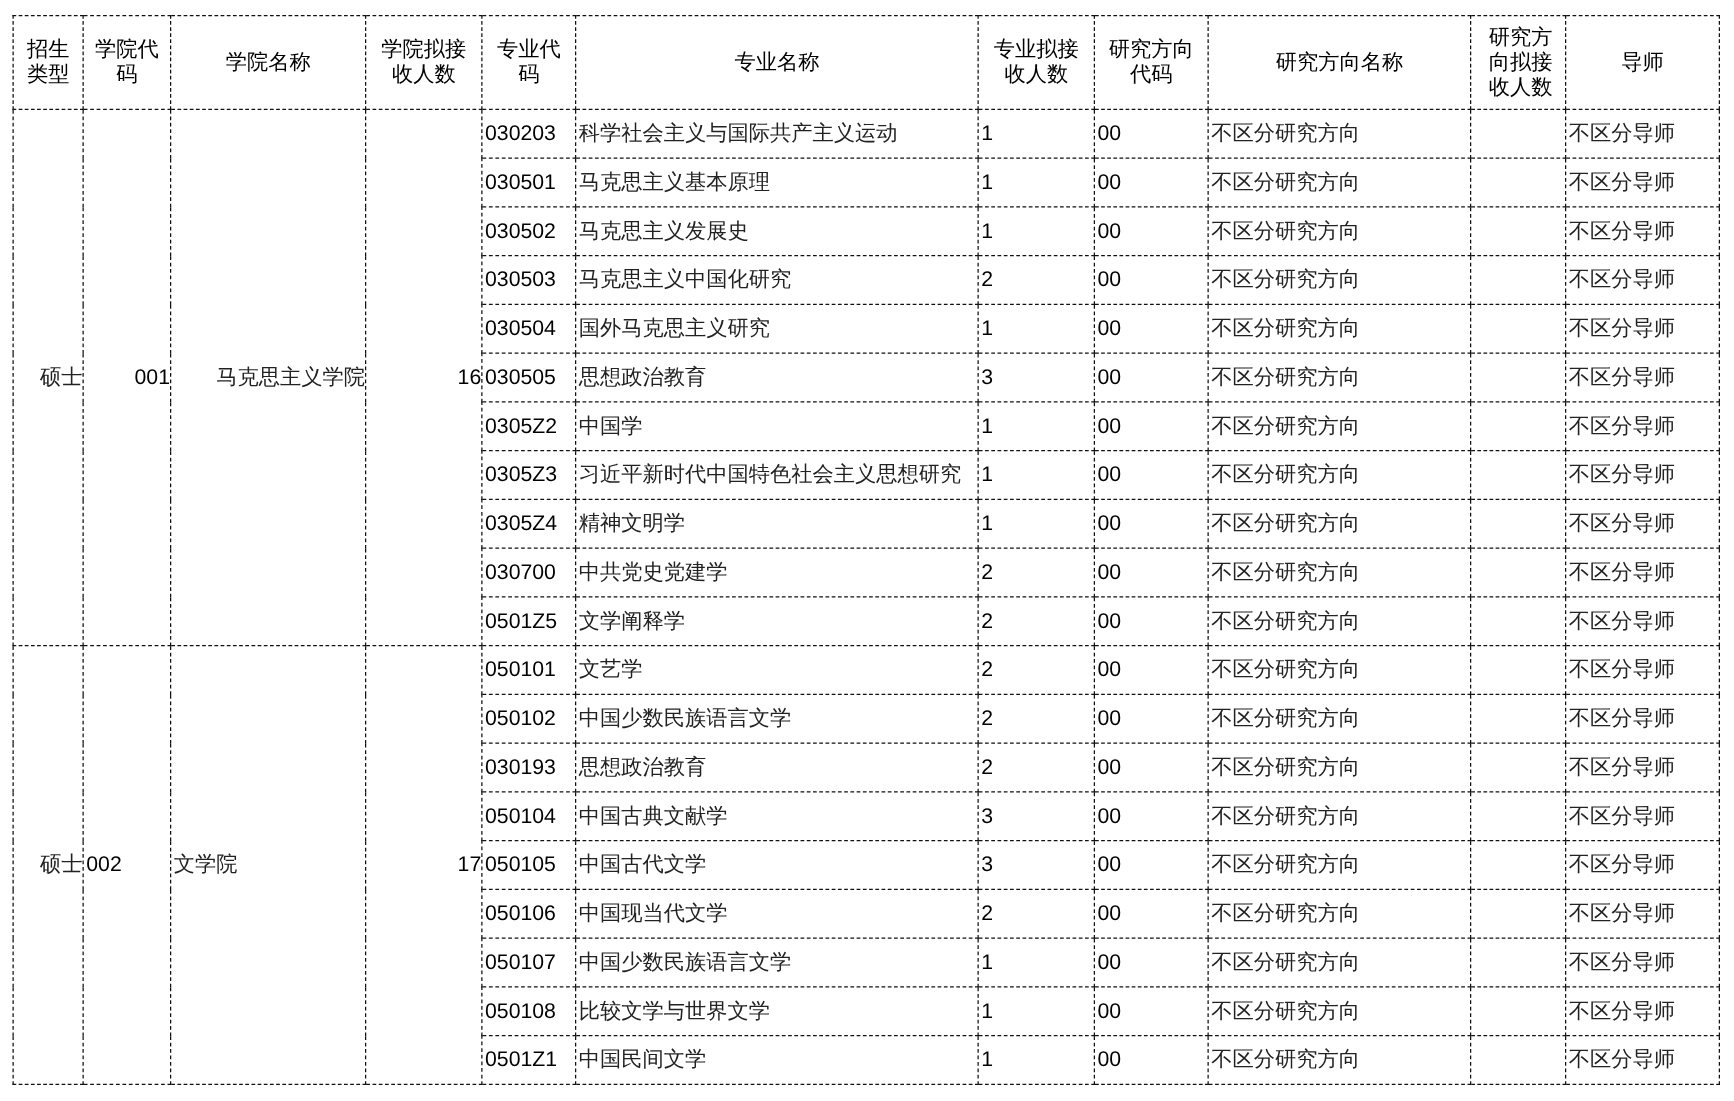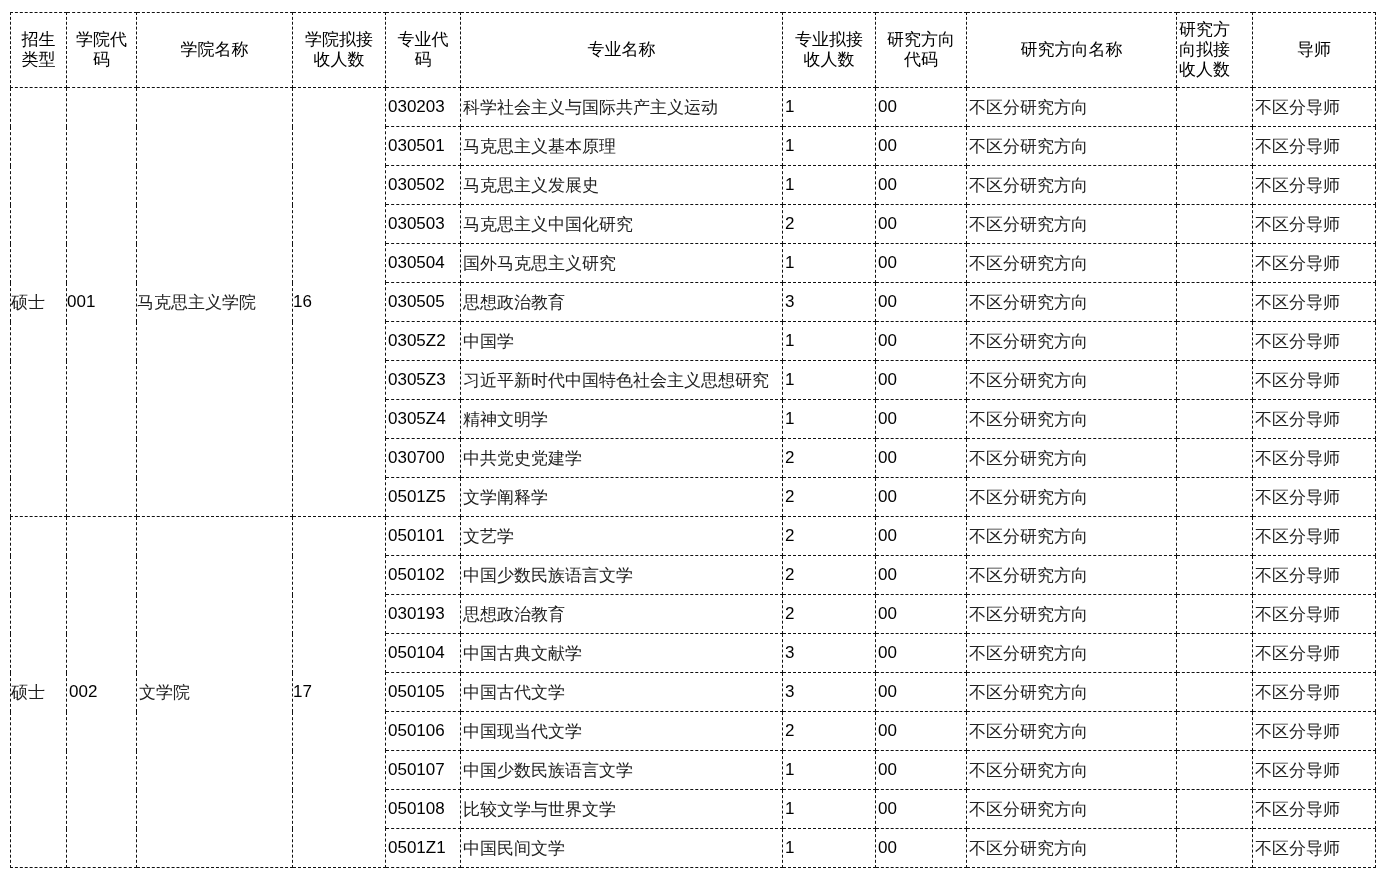--- a/index.html
+++ b/index.html
@@ -2,25 +2,25 @@
 <html><head>
 <meta charset="utf-8">
 <style>
   html, body { margin: 0; padding: 0; background: #ffffff; }
   body { width: 1387px; height: 881px; overflow: hidden; position: relative;
          font-family: "Liberation Sans", "DejaVu Sans", sans-serif; color: #000; }
   table { position: absolute; left: 10px; top: 12px; border-collapse: collapse; table-layout: fixed; }
   td, th { border: 1.5px dashed #111; padding: 0; font-size: 17px; line-height: 20px; font-weight: normal; overflow: hidden; }
   th { height: 74px; text-align: center; vertical-align: middle; }
   td { height: 38px; vertical-align: middle; white-space: nowrap; }
-  td.wrap { white-space: normal; line-height: 18px; }
-  .c { text-align: left; }
+  td.wrap { white-space: normal; line-height: 18px; font-family: Liberation Serif, serif; }
+  .c { text-align: right; }
   .l { text-align: left; padding-left: 2px; }
   .serif { font-family: "DejaVu Sans", sans-serif; color: #222; }
-  .th-left { text-align: left; padding-left: 2px; }
+  .th-left { text-align: left; padding-left: 14px; }
 </style>
 </head>
 <body>
 
 <table>
   <colgroup>
     <col style="width:56px">
       <col style="width:70px">
       <col style="width:156px">
       <col style="width:93px">

